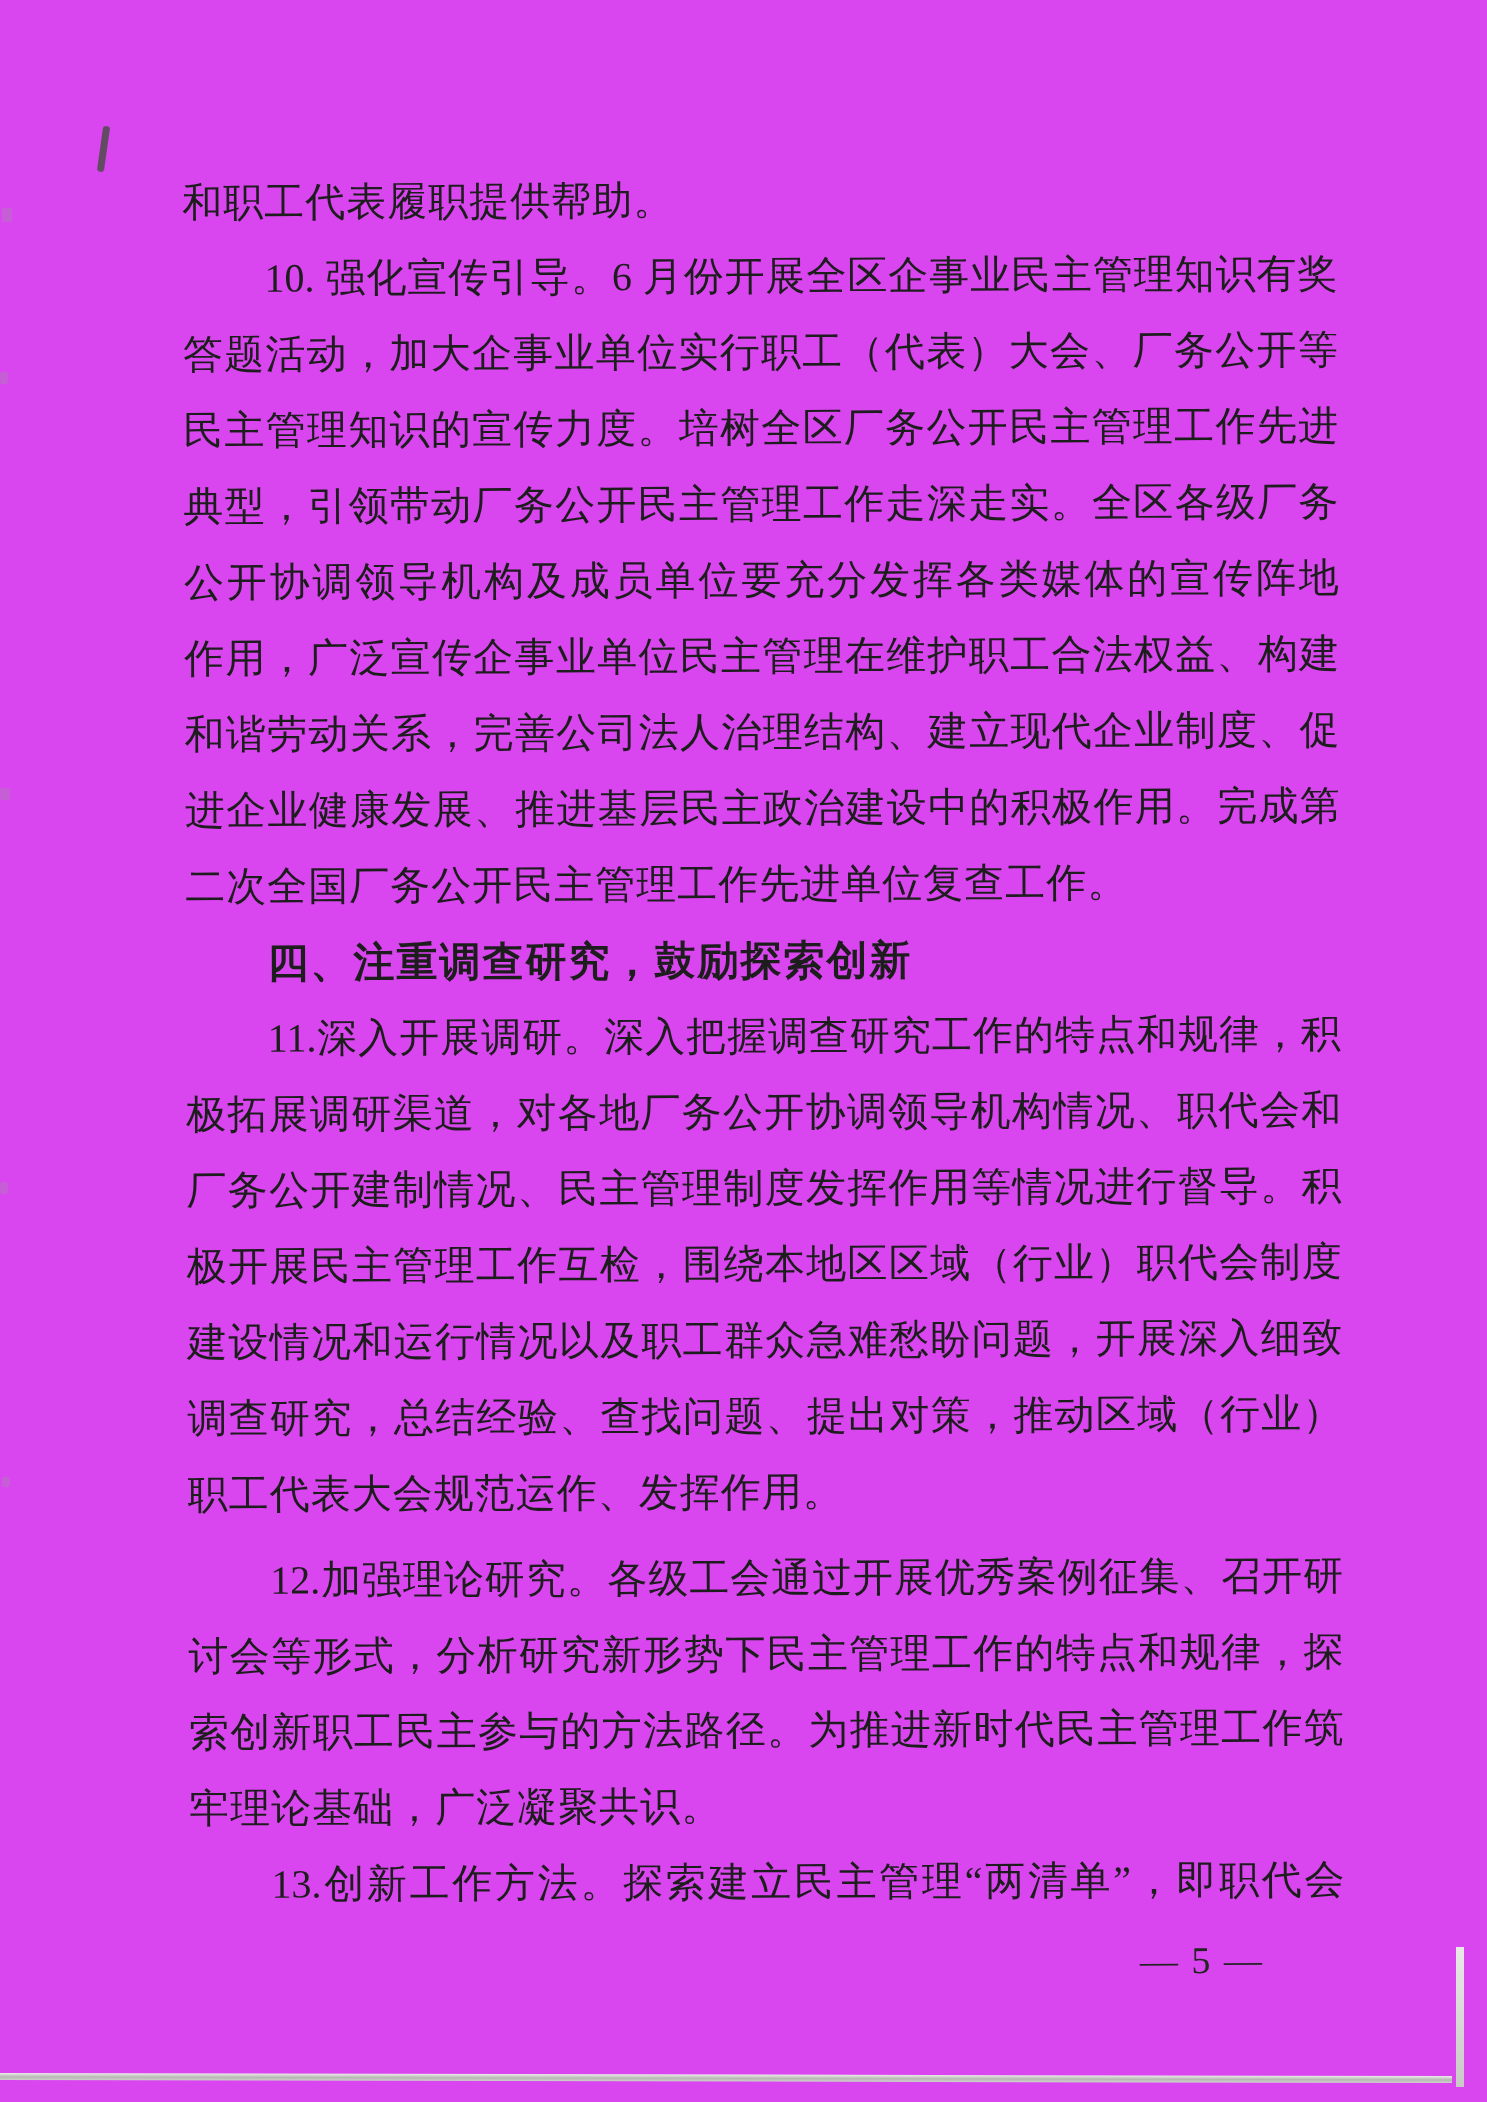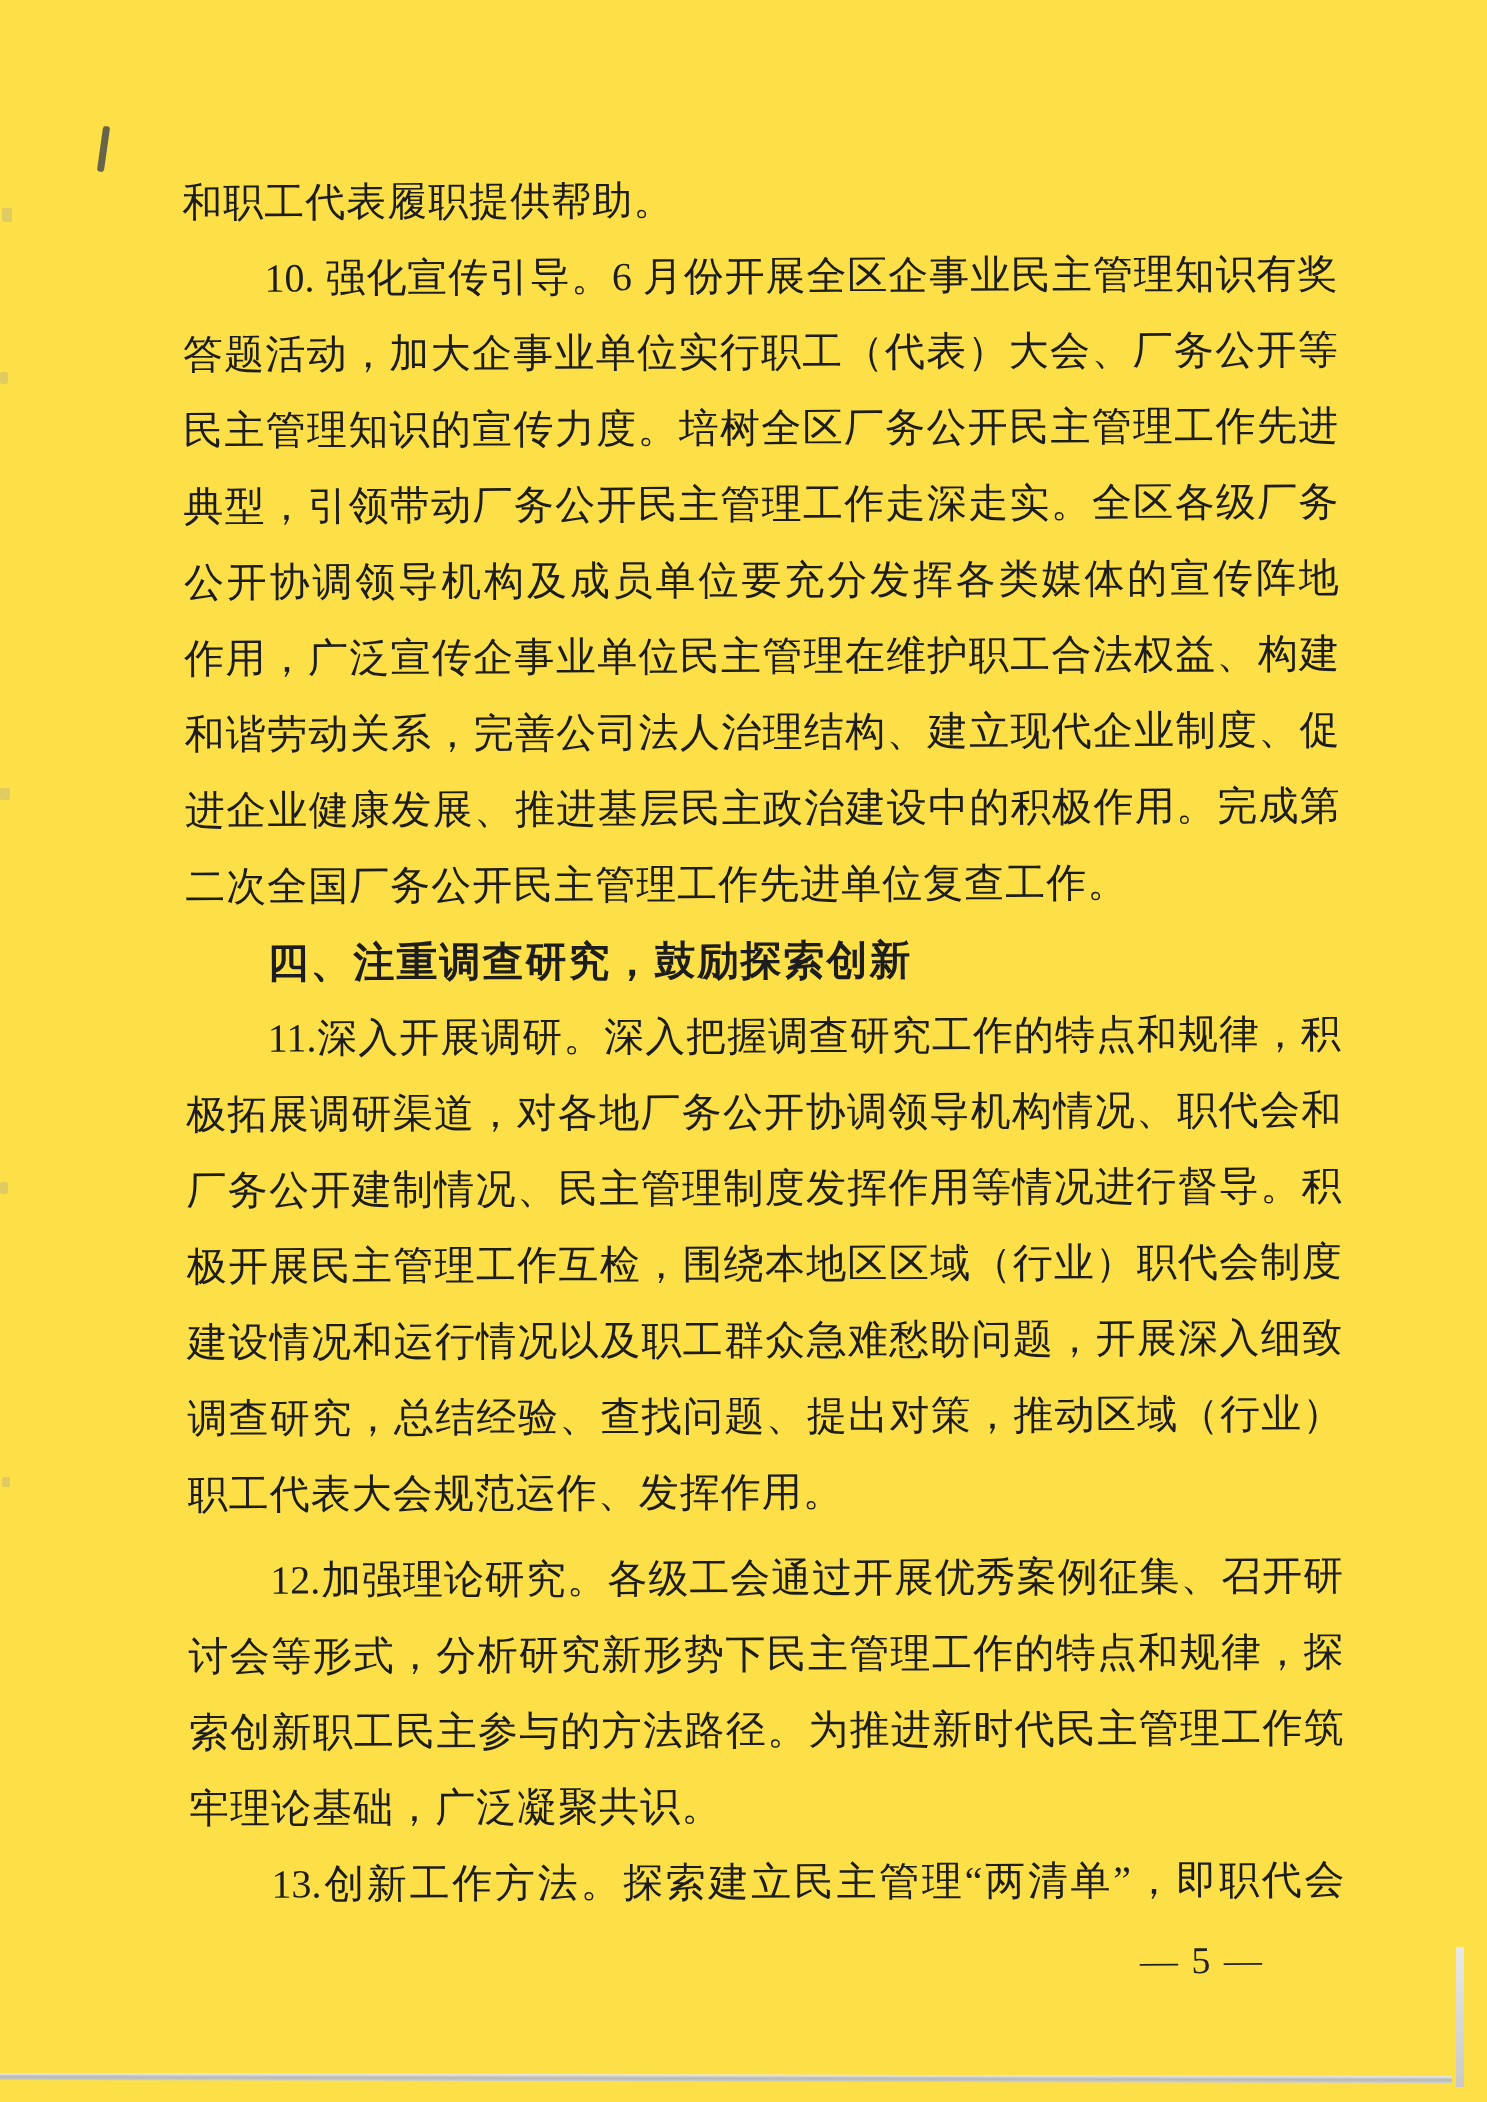--- a/index.html
+++ b/index.html
@@ -93,21 +93,21 @@
     left: 1456px;
     top: 1947px;
     width: 8px;
     height: 140px;
     background: linear-gradient(to bottom, #e9e9e7, #c9c9c6);
   }
 </style>
 </head>
 <body>
 
-<div class="page" style="background: #fde047;">
+<div class="page" style="background: #d946ef;">
 
   <div class="text-block" style="color: rgb(29, 29, 29);">
       <div class="line">和职工代表履职提供帮助。</div>
       <div class="line indent fill">10. 强化宣传引导。6 月份开展全区企事业民主管理知识有奖</div>
       <div class="line fill">答题活动，加大企事业单位实行职工（代表）大会、厂务公开等</div>
       <div class="line fill">民主管理知识的宣传力度。培树全区厂务公开民主管理工作先进</div>
       <div class="line fill">典型，引领带动厂务公开民主管理工作走深走实。全区各级厂务</div>
       <div class="line fill">公开协调领导机构及成员单位要充分发挥各类媒体的宣传阵地</div>
       <div class="line fill">作用，广泛宣传企事业单位民主管理在维护职工合法权益、构建</div>
       <div class="line fill">和谐劳动关系，完善公司法人治理结构、建立现代企业制度、促</div>

